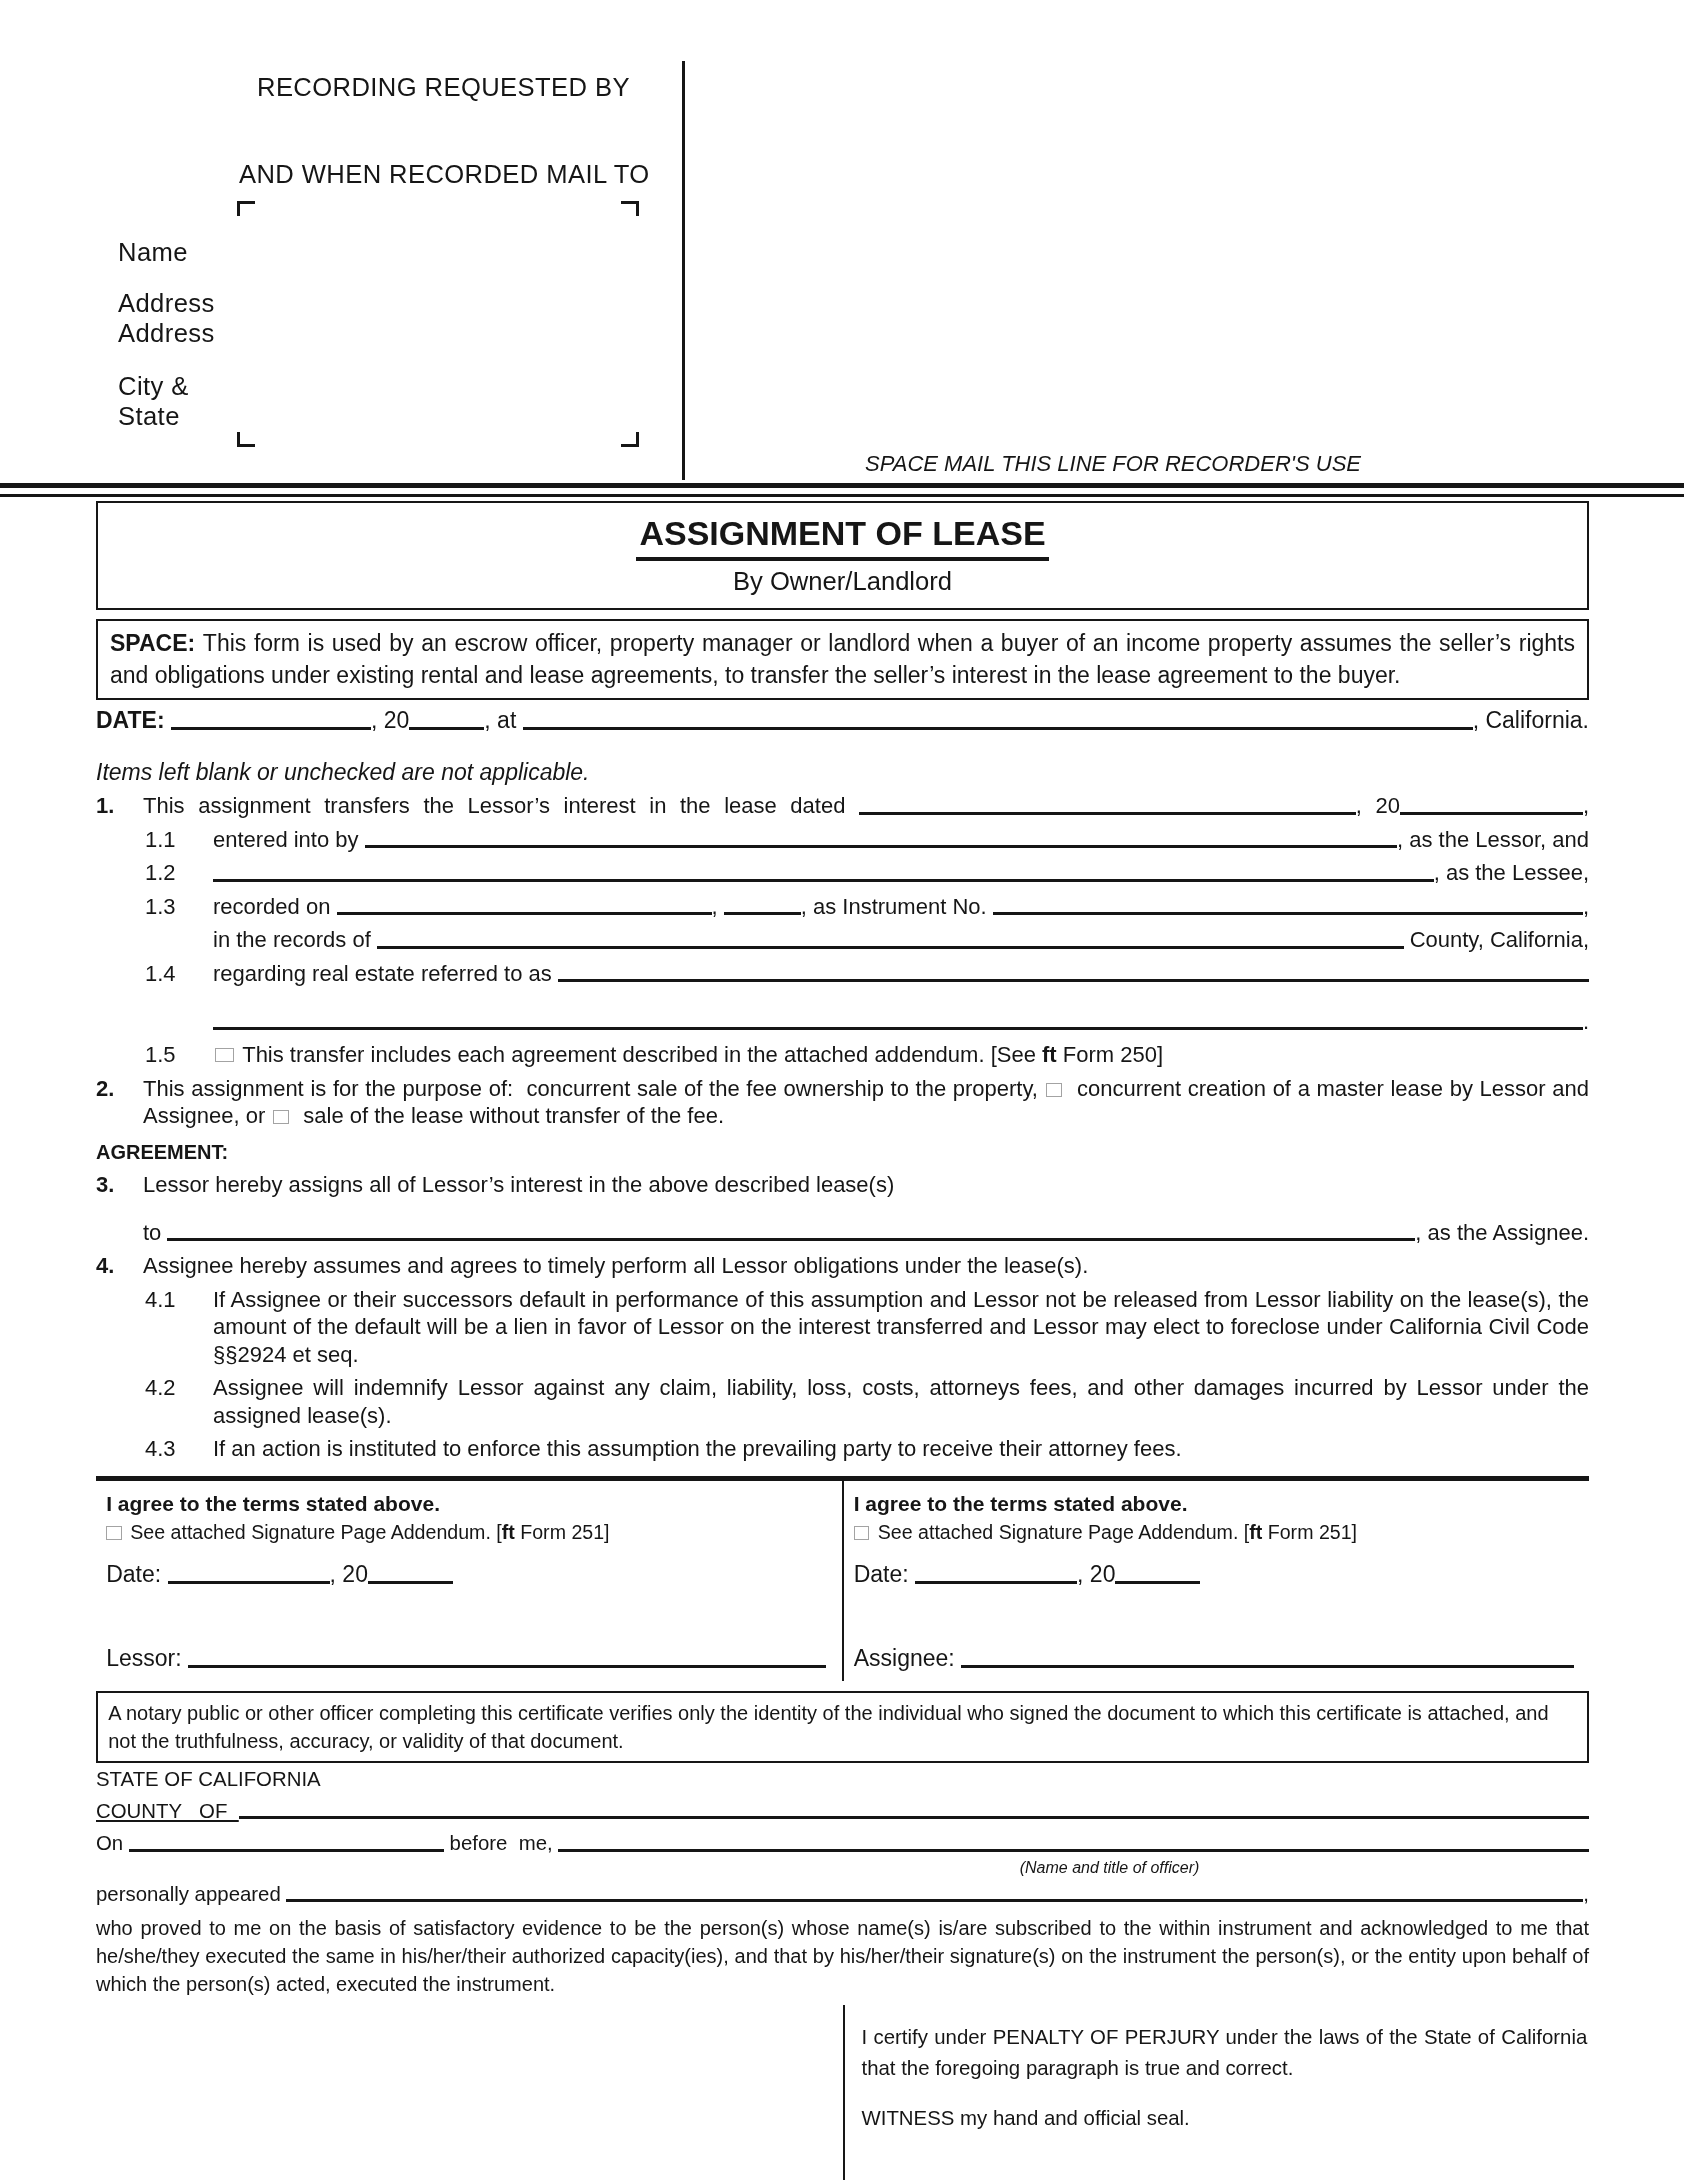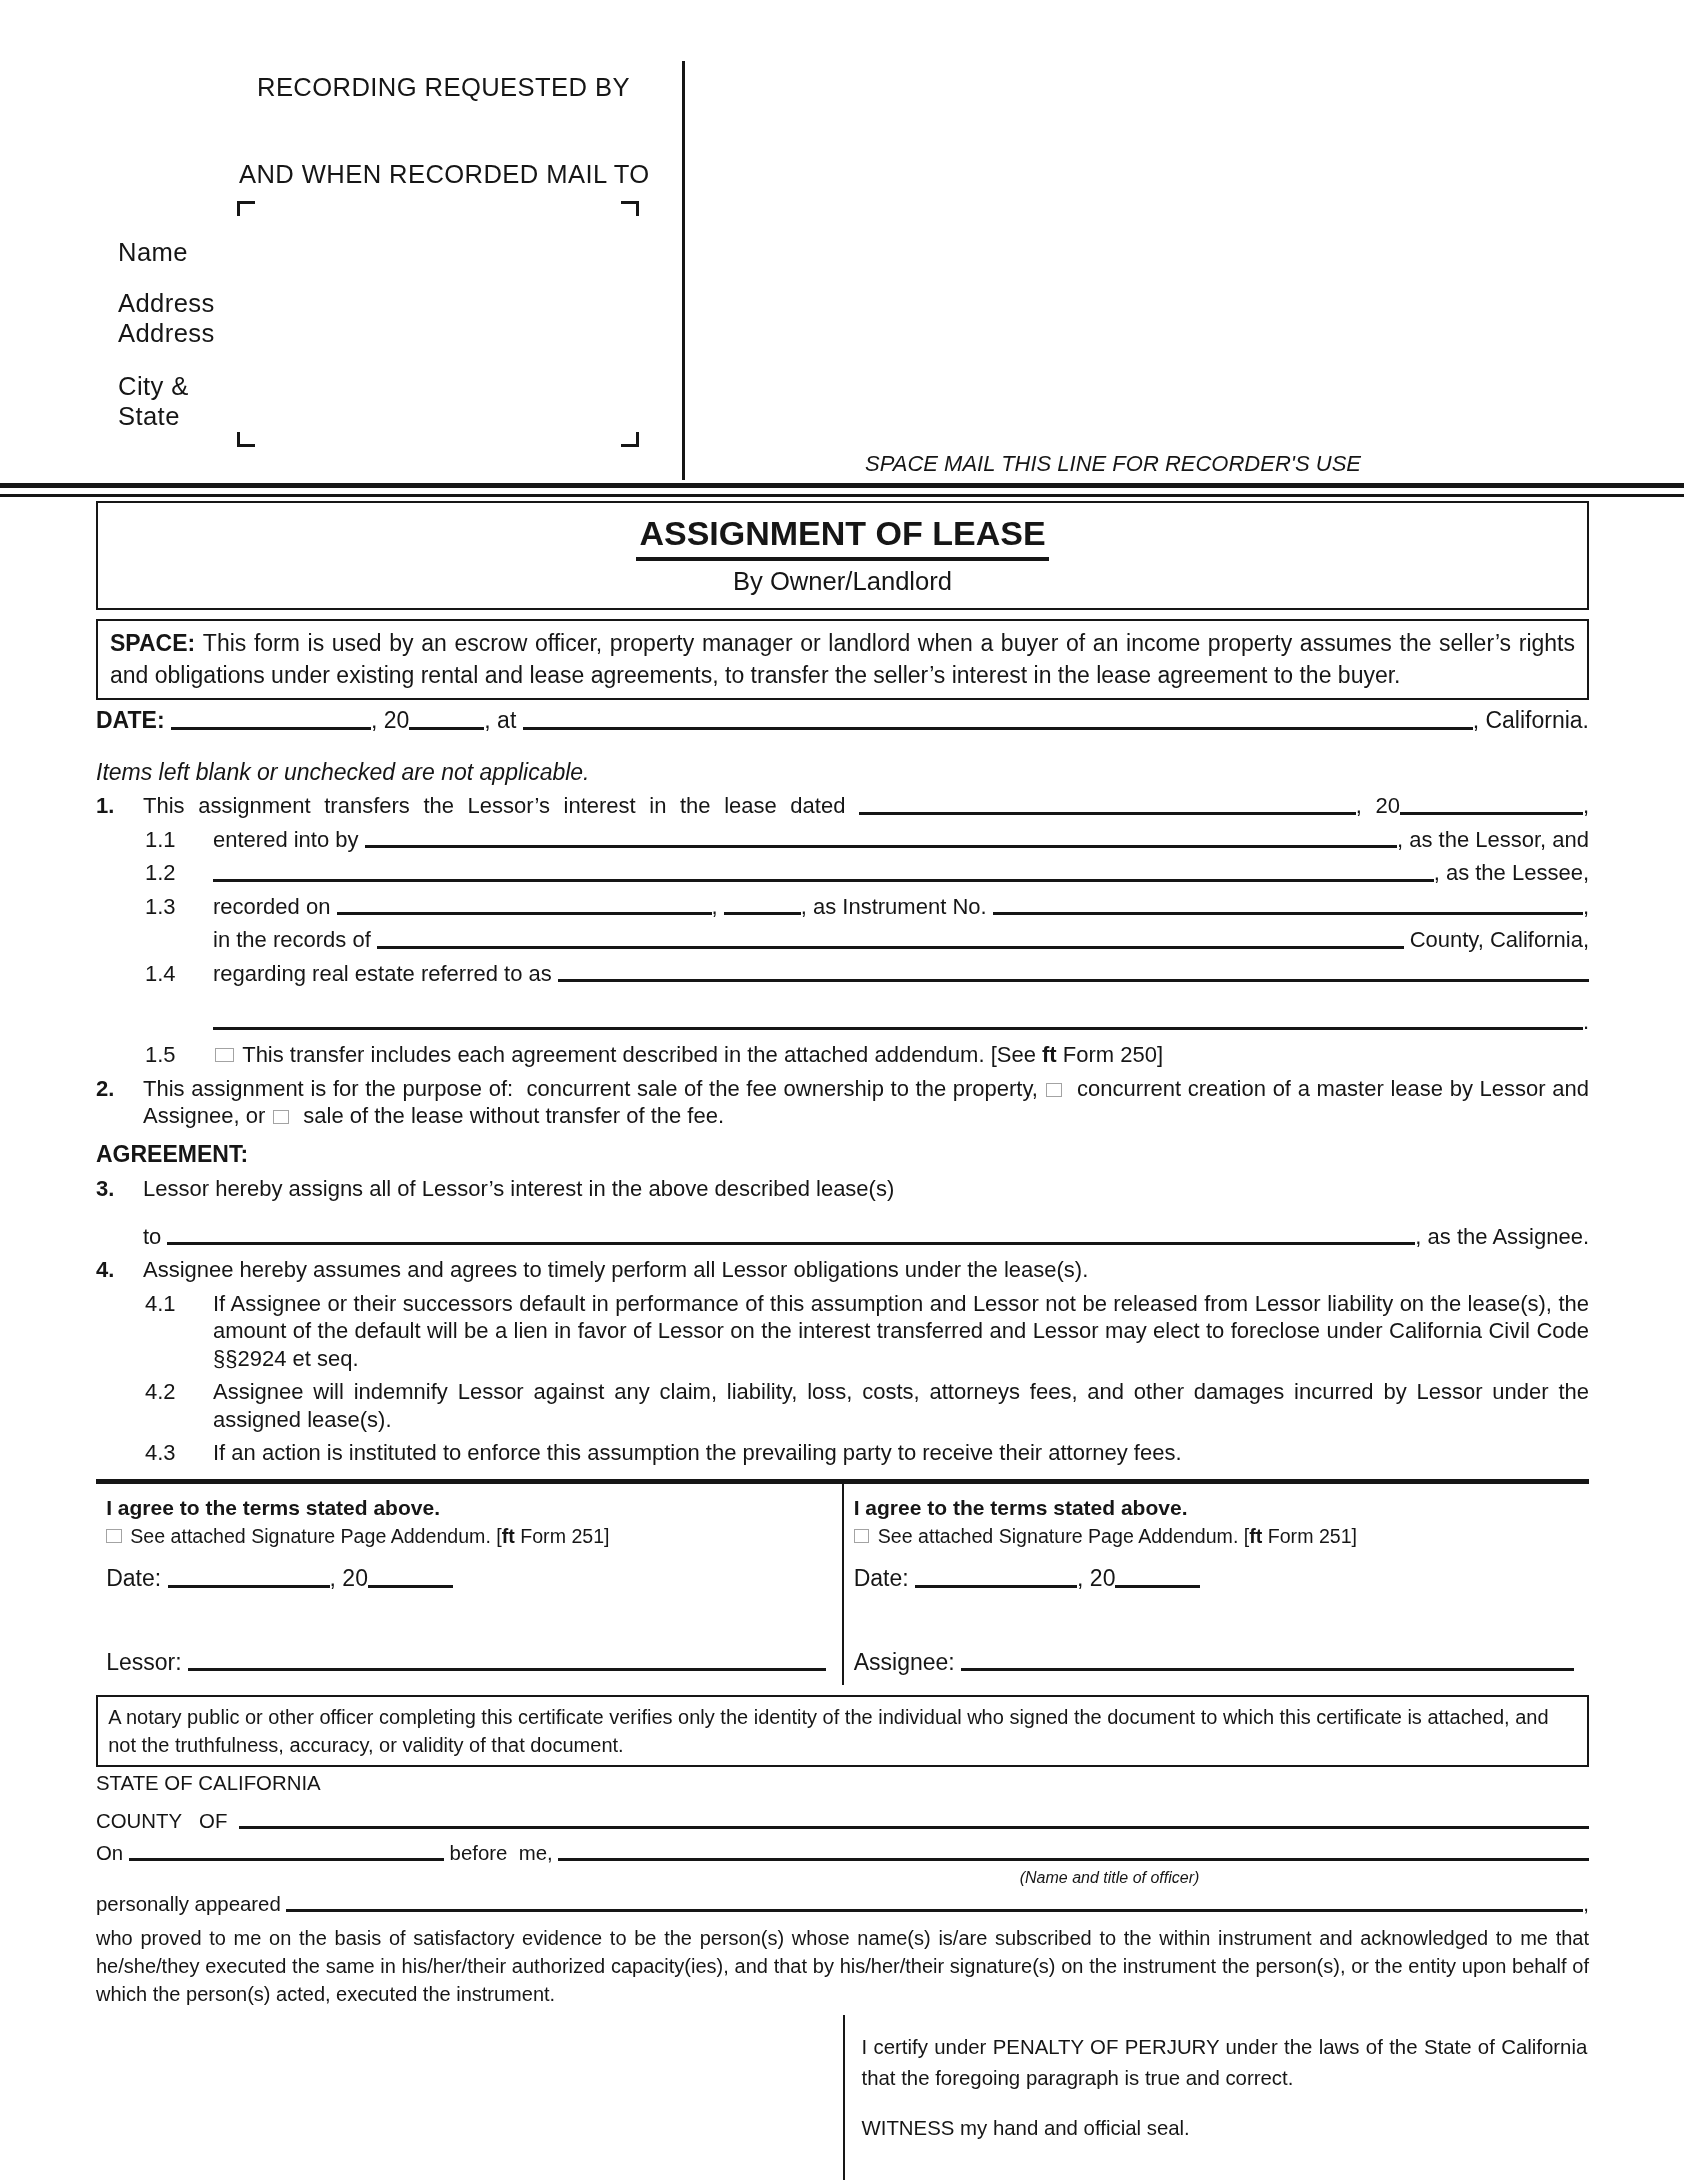--- a/index.html
+++ b/index.html
@@ -34,21 +34,21 @@
   .italicnote{font-style:italic;font-size:23px;margin-top:23px;}
   .n{flex:0 0 47px;font-weight:700;}
   .ind{margin-left:49px;}
   .sn{flex:0 0 68px;}
   .topitem{position:relative;padding-left:47px;text-align:justify;margin-top:6px;}
   .topitem .tn{position:absolute;left:0;top:0;font-weight:700;}
   .subitem{position:relative;margin-left:49px;padding-left:68px;text-align:justify;margin-top:6px;}
   .subitem .ssn{position:absolute;left:0;top:0;}
   .cb{display:inline-block;width:13.6px;height:12px;border:1.7px solid #a3a3a3;margin:0 8.5px 0 1.7px;vertical-align:-0.9px;}
   .cb-in{flex:0 0 17px;height:12px;border:1.7px solid #a3a3a3;margin:0 8.5px 6.8px 1.7px;}
-  .agr{font-weight:700;font-size:23px;margin-top:10.2px;}
+  .agr{font-weight:700;font-size:20px;margin-top:10.2px;}
   .sp1{word-spacing:0.34em;}
   
   .sigwrap{border-top:5.1px solid #161616;display:flex;margin-top:12.8px;min-height:181px;}
   .sigcol{flex:1 1 50%;padding:10.2px 15.3px 8.5px 10.2px;}
   .sigleft{border-right:2.6px solid #161616;}
   .sighead{font-weight:700;font-size:21px;}
   .sigadd{font-size:19.6px;margin-top:3.4px;display:flex;align-items:center;}
   .sigadd .cb{margin-left:0;}
   .sigdate{font-size:23px;margin-top:15.3px;max-width:62%;}
   .sigparty{font-size:23px;margin-top:55px;}
@@ -245,21 +245,21 @@
         <div class="row sigparty">
           <span>Assignee: </span>
           <span class="bl"></span>
         </div>
       </div>
     </div>
 
     <div class="notarybox">A notary public or other officer completing this certificate verifies only the identity of the individual who signed the document to which this certificate is attached, and not the truthfulness, accuracy, or validity of that document.</div>
 
     <div class="ackline" style="margin-top:4px;">STATE OF CALIFORNIA</div>
-    <div class="row ackline" style="margin-top:12px;">
+    <div class="row ackline" style="margin-top:6px;text-decoration:underline;">
       <span>COUNTY&nbsp;&nbsp;&nbsp;OF&nbsp; </span>
       <span class="bl"></span>
     </div>
     <div class="row ackline" style="margin-top:6.8px;">
       <span>On </span>
       <span class="blf" style="width:315px;"></span>
       <span> before&nbsp;&nbsp;me, </span>
       <span class="bl"></span>
     </div>
     <div class="cap officer-cap">(Name and title of officer)</div>

